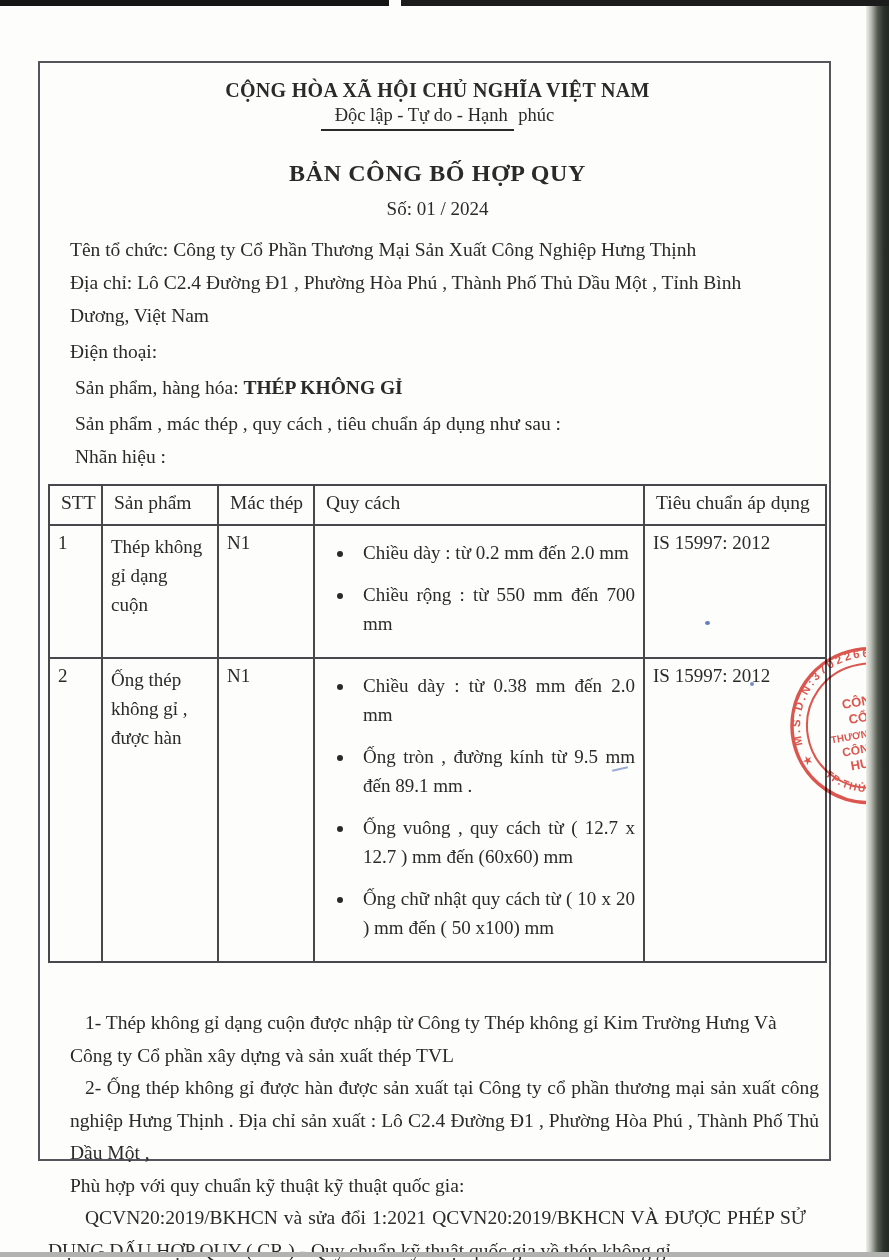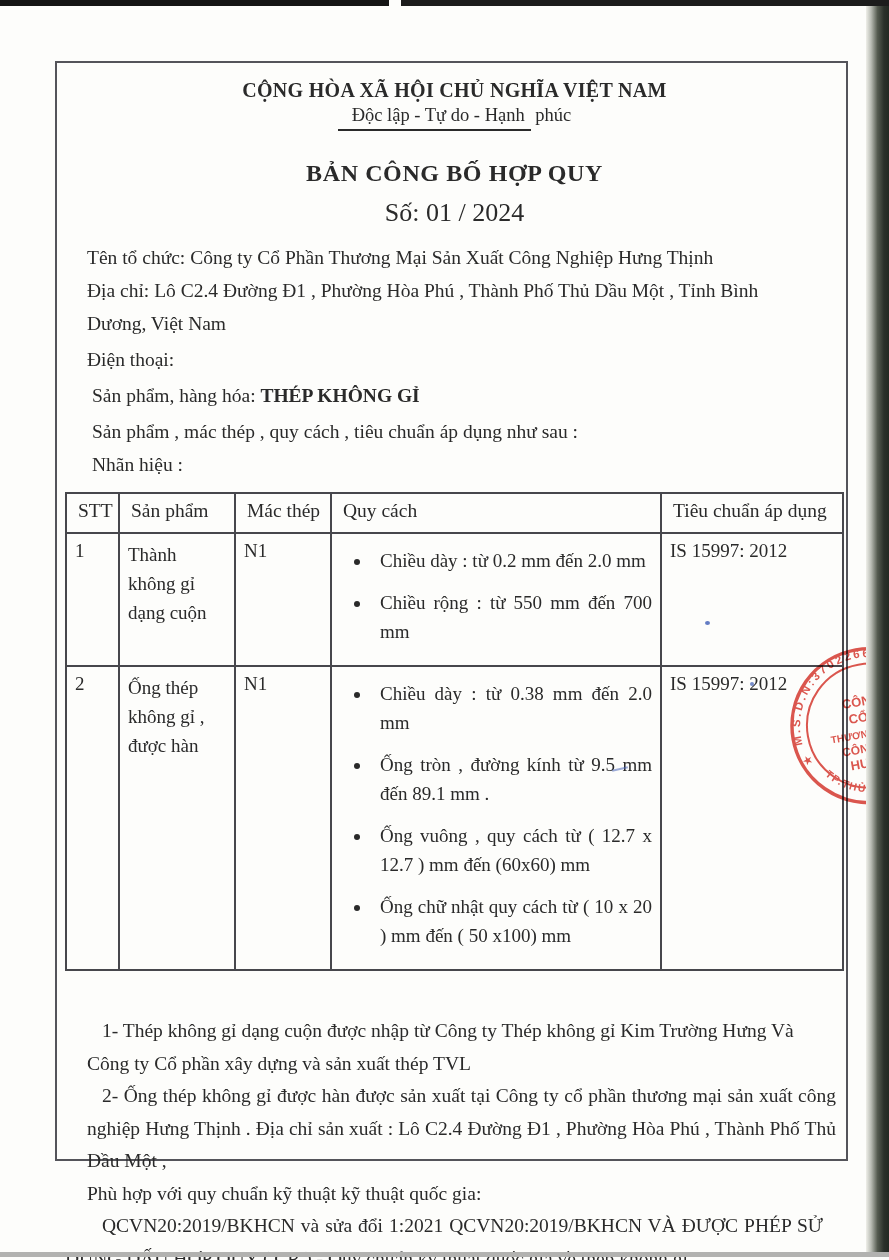--- a/index.html
+++ b/index.html
@@ -16,30 +16,30 @@
     position:absolute;right:0;top:0;width:23px;height:1253px;z-index:6;
     background:linear-gradient(90deg,#efefe9 0%,#b9bcb4 22%,#555b50 50%,#2a302a 78%,#232922 100%);
   }
   .scan-strip-bottom{position:absolute;left:0;top:1252px;width:889px;height:5px;background:#b2b2b0;z-index:7;}
   .ink-dot-1{position:absolute;left:705px;top:621px;width:5px;height:4px;background:#3c5bb5;border-radius:50%;opacity:.8;z-index:4;}
   .ink-dot-2{position:absolute;left:750px;top:682px;width:4px;height:4px;background:#3c5bb5;border-radius:50%;opacity:.7;z-index:4;}
   .ink-dash{position:absolute;left:612px;top:768px;width:16px;height:2px;background:#4a66b8;opacity:.55;transform:rotate(-12deg);z-index:4;}
 
   
   .frame{
-    position:absolute;left:55px;top:61px;width:789px;height:1096px;
+    position:absolute;left:38px;top:61px;width:789px;height:1096px;
     border:2px solid #54545a;background:transparent;z-index:2;
   }
   .content{padding:8px 24px 0 30px;}
 
   .nat-header{text-align:center;font-size:20px;font-weight:bold;margin-top:8px;letter-spacing:.3px;}
   .motto{text-align:center;font-size:18.5px;font-weight:normal;margin-top:3px;}
   .motto .u{display:inline-block;border-bottom:2px solid #2a2a2a;padding:0 6px 3px 14px;}
   .doc-title{text-align:center;font-size:24px;font-weight:bold;margin-top:29px;letter-spacing:.6px;}
-  .doc-no{text-align:center;font-size:26px;margin-top:11px;}
+  .doc-no{text-align:center;font-size:19px;margin-top:11px;}
 
   .info p{margin:0;font-size:19.5px;line-height:33px;}
   .info .first{margin-top:13px;}
   .indent5{padding-left:5px;}
   .gap-top{margin-top:3px !important;}
   b.prod{font-weight:bold;text-align:center;}
 
   table.spec{
     border-collapse:collapse;margin:11px 0 0 -22px;width:777px;table-layout:fixed;
     font-size:19px;
@@ -112,21 +112,21 @@
       <tbody>
           <tr>
         <th class="c">STT</th>
         <th>Sản phẩm</th>
         <th>Mác thép</th>
         <th>Quy cách</th>
         <th>Tiêu chuẩn áp dụng</th>
       </tr>
       <tr>
         <td class="c r1 stt">1</td>
-        <td class="sp">Thành không gỉ dạng cuộn</td>
+        <td class="sp">Thép không gỉ dạng cuộn</td>
         <td class="c mt">N1</td>
         <td class="qc">
           <ul class="bullets">
             <li>Chiều dày : từ 0.2 mm đến 2.0 mm</li>
             <li>Chiều rộng : từ 550 mm đến 700 mm</li>
           </ul>
         </td>
         <td class="ts">IS 15997: 2012</td>
       </tr>
       <tr>

